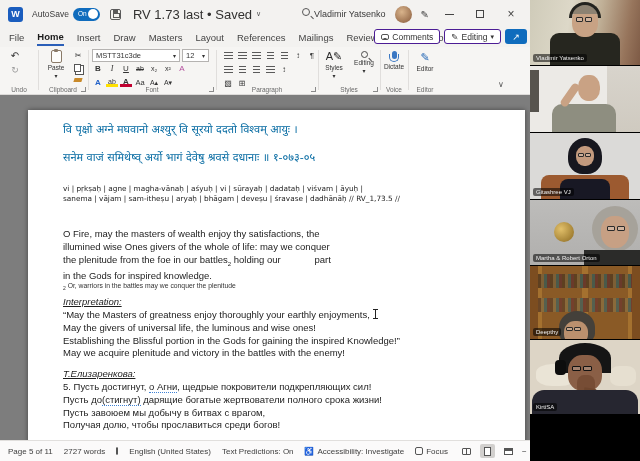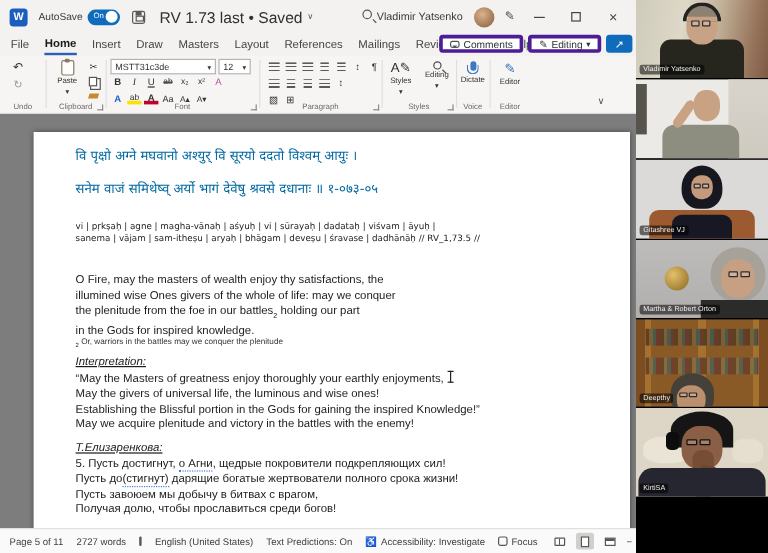--- a/index.html
+++ b/index.html
@@ -29,21 +29,21 @@
   .penico{font-size:10px;color:#444;}
   .winbtn{width:22px;height:28px;display:flex;align-items:center;justify-content:center;color:#444;}
   .minbar{width:9px;height:1px;background:#444;}
   .maxbox{width:8px;height:8px;border:1px solid #444;}
   .closex{font-size:12px;}
   
   .tabsrow{position:absolute;left:0;top:28px;width:530px;height:19px;background:#f3f2f0;display:flex;align-items:center;padding-left:9px;gap:13px;}
   .rtab{font-size:9.5px;color:#444;white-space:nowrap;padding:2px 0;}
   .rtab.active{color:#1b1b1b;font-weight:bold;border-bottom:2px solid #2b5fb8;}
   .tabs-right{position:absolute;right:3px;top:29px;display:flex;align-items:center;gap:4px;}
-  .pillbtn{display:flex;align-items:center;gap:3px;height:15px;padding:0 6px;border:3px solid #4c1d95;border-radius:3px;background:#fff;font-size:8.5px;color:#333;}
+  .pillbtn{display:flex;align-items:center;gap:3px;height:15px;padding:0 6px;border:1px solid #4c1d95;border-radius:3px;background:#fff;font-size:8.5px;color:#333;}
   .bubble{width:8px;height:6px;border:1px solid #555;border-radius:2px;position:relative;}
   .bubble:after{content:"";position:absolute;left:1px;bottom:-3px;border:2px solid transparent;border-top-color:#555;}
   .sharebtn{width:22px;height:15px;background:#0f6cbd;border-radius:3px;color:#fff;font-size:9px;display:flex;align-items:center;justify-content:center;}
   
   .ribbon{position:absolute;left:0;top:47px;width:530px;height:48px;background:#f6f5f3;border-bottom:1px solid #dcdad8;}
   .rgroup{position:absolute;top:0;height:47px;}
   .gdiv{position:absolute;top:3px;width:1px;height:40px;background:#e0dedc;}
   .glabel{position:absolute;bottom:1px;left:0;right:0;text-align:center;font-size:6.5px;color:#6a6a6a;}
   .launch{position:absolute;right:2px;bottom:2px;width:5px;height:5px;border-right:1px solid #8a8a8a;border-bottom:1px solid #8a8a8a;}
   .mb{display:flex;align-items:center;justify-content:center;min-width:12px;height:11px;font-size:8px;color:#333;padding:0 1px;}
@@ -61,21 +61,21 @@
   .rchev{position:absolute;left:498px;top:33px;font-size:8px;color:#555;}
   
   .docarea{position:absolute;left:0;top:95px;width:530px;height:345px;background:#7d7d7d;overflow:hidden;}
   .page{position:absolute;left:28px;top:15px;width:497px;height:420px;background:#fff;box-shadow:0 0 5px rgba(0,0,0,.45);}
   .skt{position:absolute;left:35px;color:#0369a1;font-family:"DejaVu Sans",sans-serif;font-size:11px;white-space:nowrap;}
   .pada{position:absolute;left:35px;color:#222;font-family:"DejaVu Sans",sans-serif;font-size:7.3px;white-space:nowrap;}
   .dblock{position:absolute;left:35px;font-size:9.5px;color:#1c1c1c;}
   .dline{line-height:12.8px;white-space:nowrap;}
   .fnote{position:absolute;left:35px;font-size:6.8px;color:#333;white-space:nowrap;}
   .hdg{font-style:italic;text-decoration:underline;}
-  .u{}
+  .u{margin-left:31px;}
   .gmark{border-bottom:1px dotted #3f82d6;}
   .ibeam{display:inline-block;position:relative;width:6px;height:10px;margin-left:3px;vertical-align:-1px;}
   .ibeam:before{content:"";position:absolute;left:2.5px;top:0;width:1px;height:10px;background:#222;}
   .ibeam:after{content:"";position:absolute;left:0.5px;top:0;width:5px;height:1px;background:#222;box-shadow:0 9px 0 #222;}
   
   .statusbar{position:absolute;left:0;top:440px;width:530px;height:21px;background:#fbfafa;border-top:1px solid #e1dfdd;display:flex;align-items:center;font-size:8px;color:#404040;padding:0 8px;gap:11px;white-space:nowrap;}
   .bookico{width:10px;height:8px;border:1px solid #555;border-radius:1px;background:linear-gradient(to right,transparent 45%,#555 45%,#555 55%,transparent 55%);}
   .accico{font-size:8px;}
   .focico{width:8px;height:8px;border:1px solid #555;border-radius:2px;}
   .sb-right{margin-left:auto;display:flex;align-items:center;gap:6px;}

